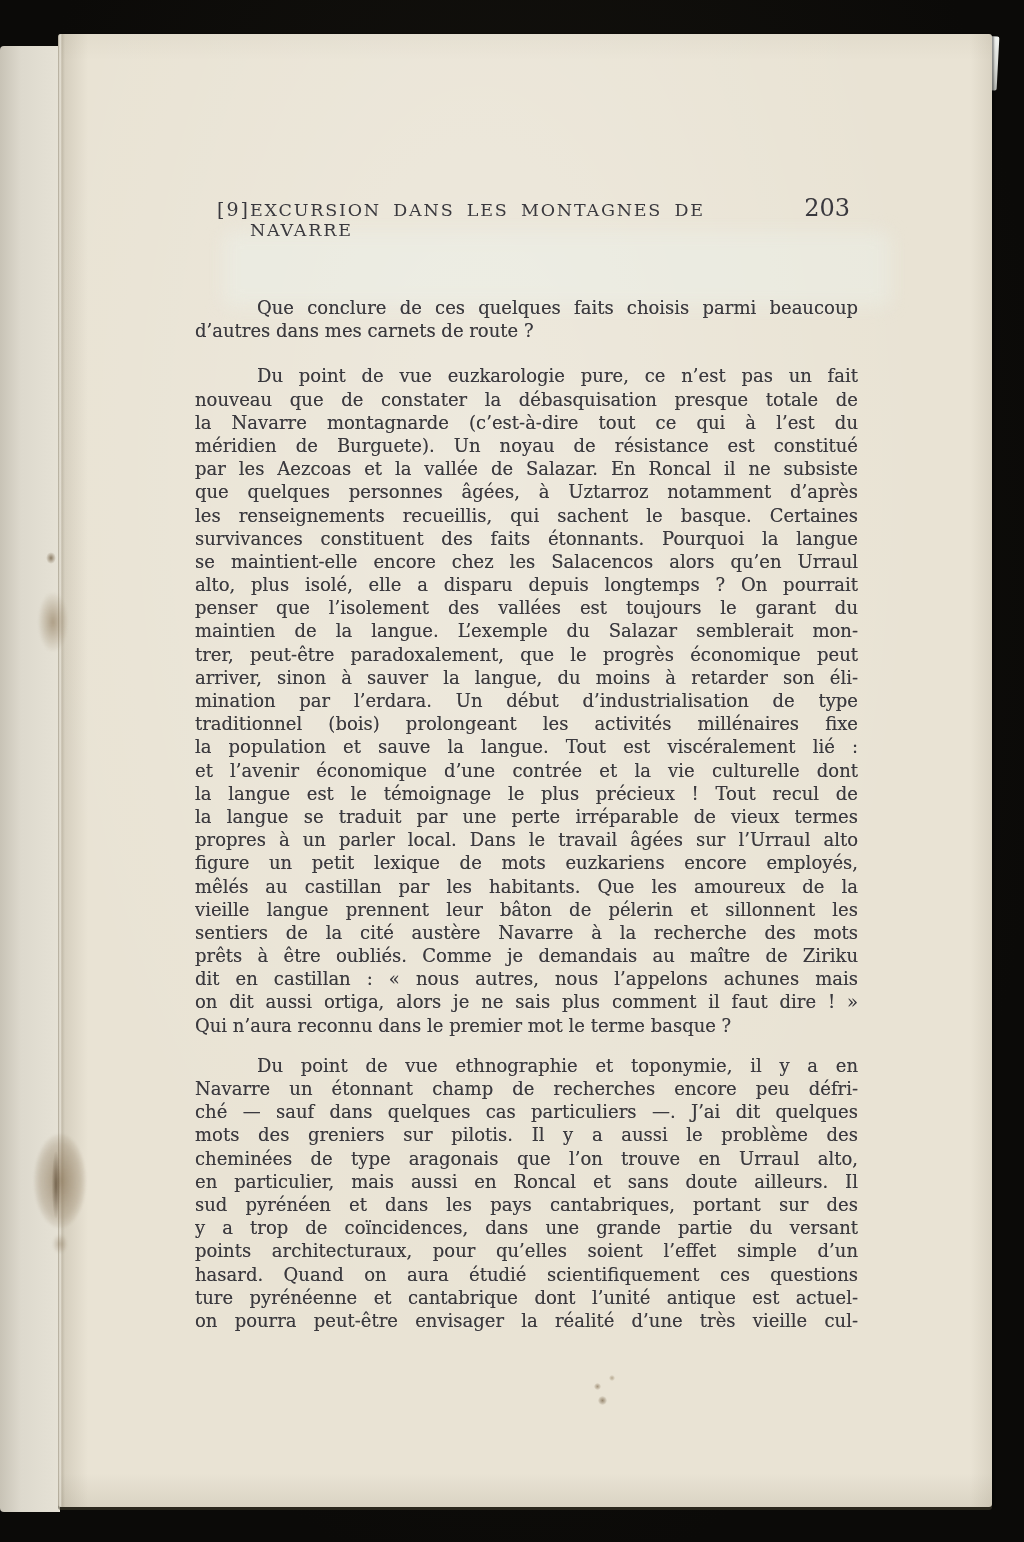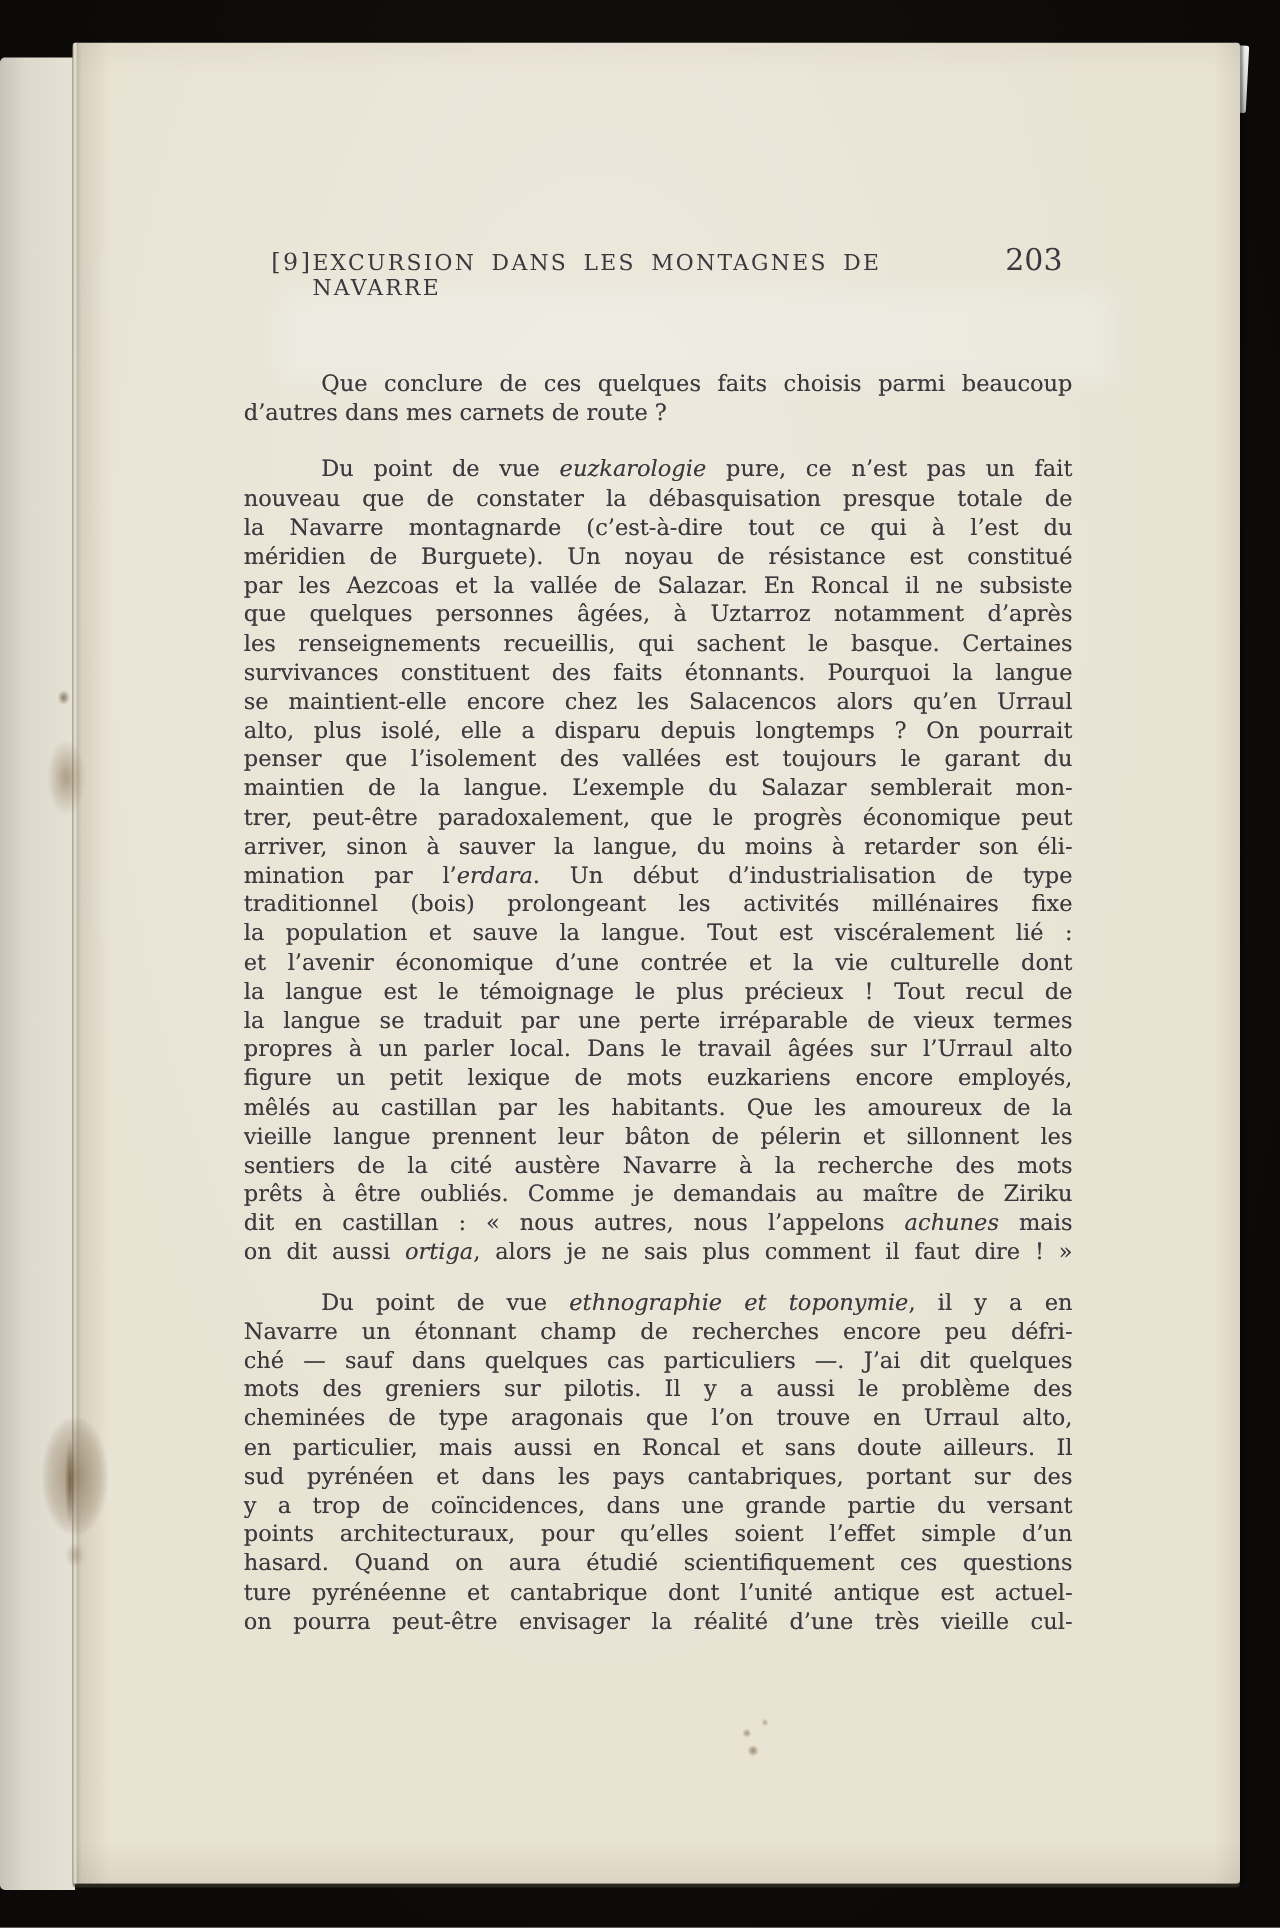--- a/index.html
+++ b/index.html
@@ -89,21 +89,21 @@
     margin-top:42px;
   }
   .para2{margin-top:22px;}
   .para3{margin-top:17px;}
   .line{
     height:23.2px;line-height:23.2px;overflow:hidden;
     text-align:justify;text-align-last:justify;white-space:normal;
   }
   .line.nj{text-align:right;text-align-last:left;}
   .line.ind{padding-left:62px;}
-  .it{font-style:italic;}
+  .it{}
 </style>
 </head>
 <body>
 
 <div id="stage">
   <div class="under-sliver"></div>
   <div class="fly-strip"></div>
 
   <div class="page">
     <div class="crease"></div>
@@ -151,20 +151,21 @@
           <div class="line"><span>la langue est le témoignage le plus précieux ! Tout recul de</span></div>
           <div class="line"><span>la langue se traduit par une perte irréparable de vieux termes</span></div>
           <div class="line"><span>propres à un parler local. Dans le travail âgées sur l’Urraul alto</span></div>
           <div class="line"><span>figure un petit lexique de mots euzkariens encore employés,</span></div>
           <div class="line"><span>mêlés au castillan par les habitants. Que les amoureux de la</span></div>
           <div class="line"><span>vieille langue prennent leur bâton de pélerin et sillonnent les</span></div>
           <div class="line"><span>sentiers de la cité austère Navarre à la recherche des mots</span></div>
           <div class="line"><span>prêts à être oubliés. Comme je demandais au maître de Ziriku</span></div>
           <div class="line"><span>dit en castillan : « nous autres, nous l’appelons </span><span class="it">achunes</span><span> mais</span></div>
           <div class="line"><span>on dit aussi </span><span class="it">ortiga</span><span>, alors je ne sais plus comment il faut dire ! »</span></div>
+          <div class="line nj"><span>Qui n’aura reconnu dans le premier mot le terme basque ?</span></div>
         </div>
         <div class="para para3">
           <div class="line ind"><span>Du point de vue </span><span class="it">ethnographie et toponymie</span><span>, il y a en</span></div>
           <div class="line"><span>Navarre un étonnant champ de recherches encore peu défri-</span></div>
           <div class="line"><span>ché — sauf dans quelques cas particuliers —. J’ai dit quelques</span></div>
           <div class="line"><span>mots des greniers sur pilotis. Il y a aussi le problème des</span></div>
           <div class="line"><span>cheminées de type aragonais que l’on trouve en Urraul alto,</span></div>
           <div class="line"><span>en particulier, mais aussi en Roncal et sans doute ailleurs. Il</span></div>
           <div class="line"><span>sud pyrénéen et dans les pays cantabriques, portant sur des</span></div>
           <div class="line"><span>y a trop de coïncidences, dans une grande partie du versant</span></div>

